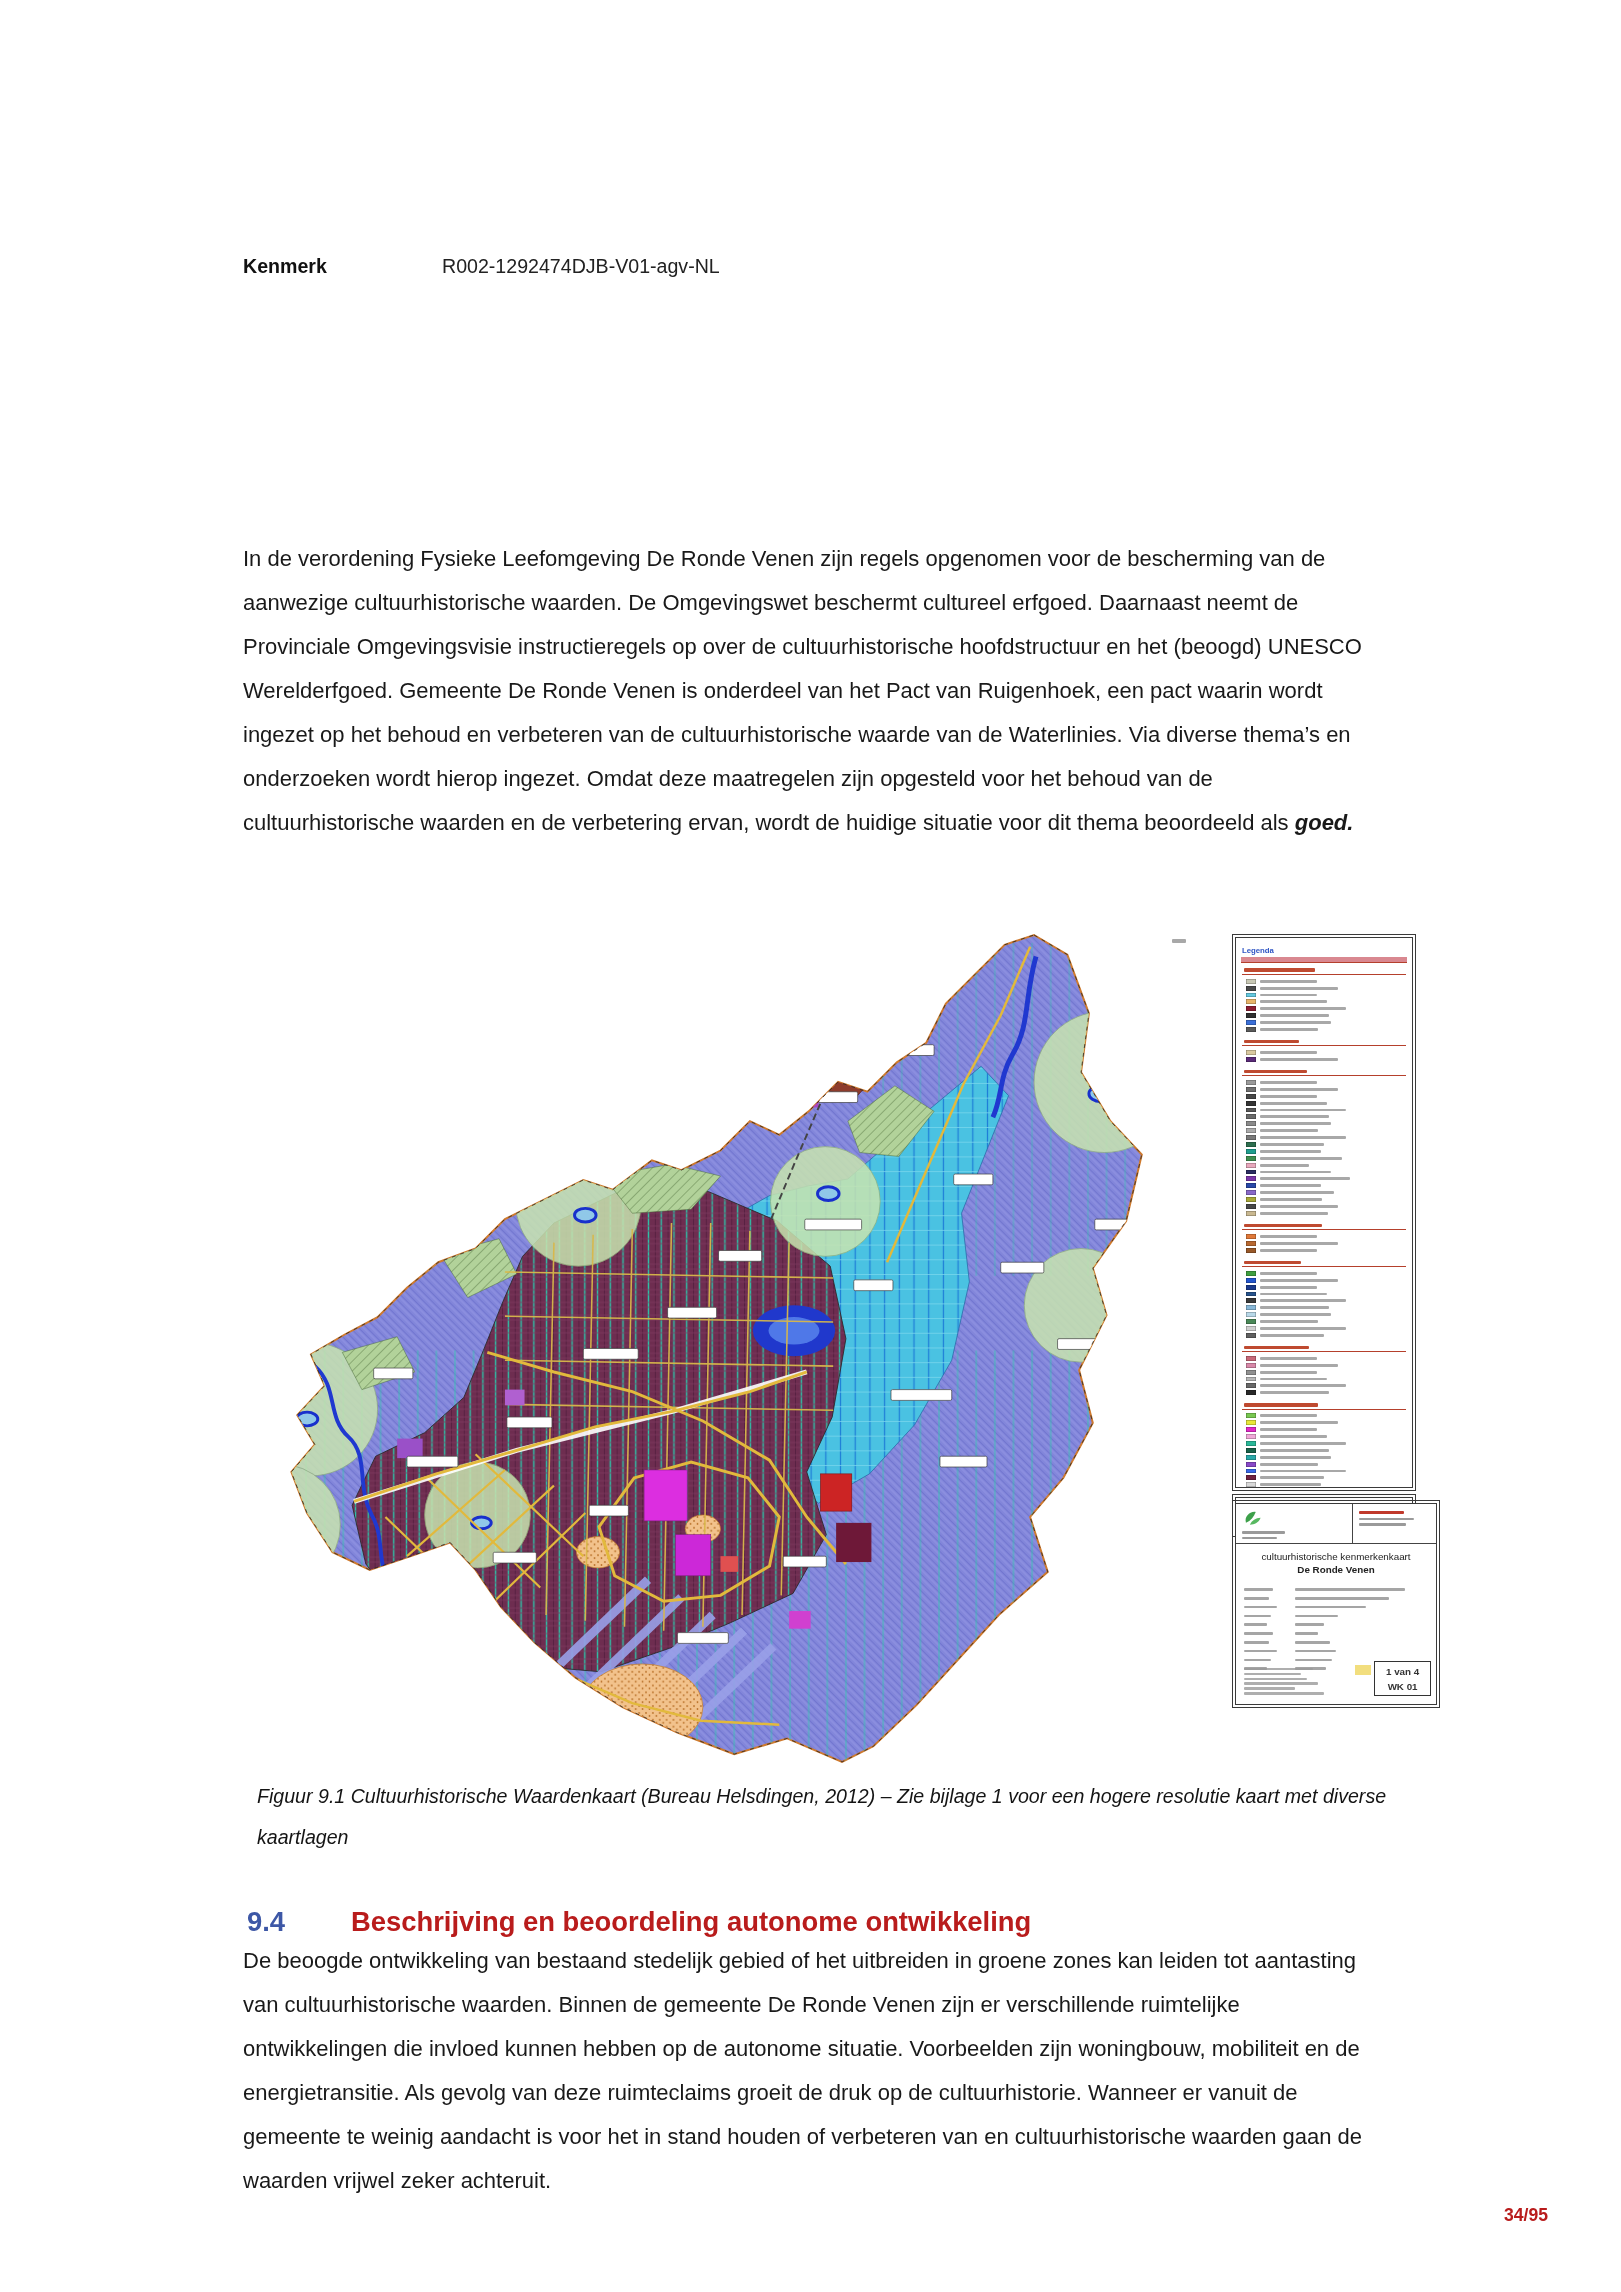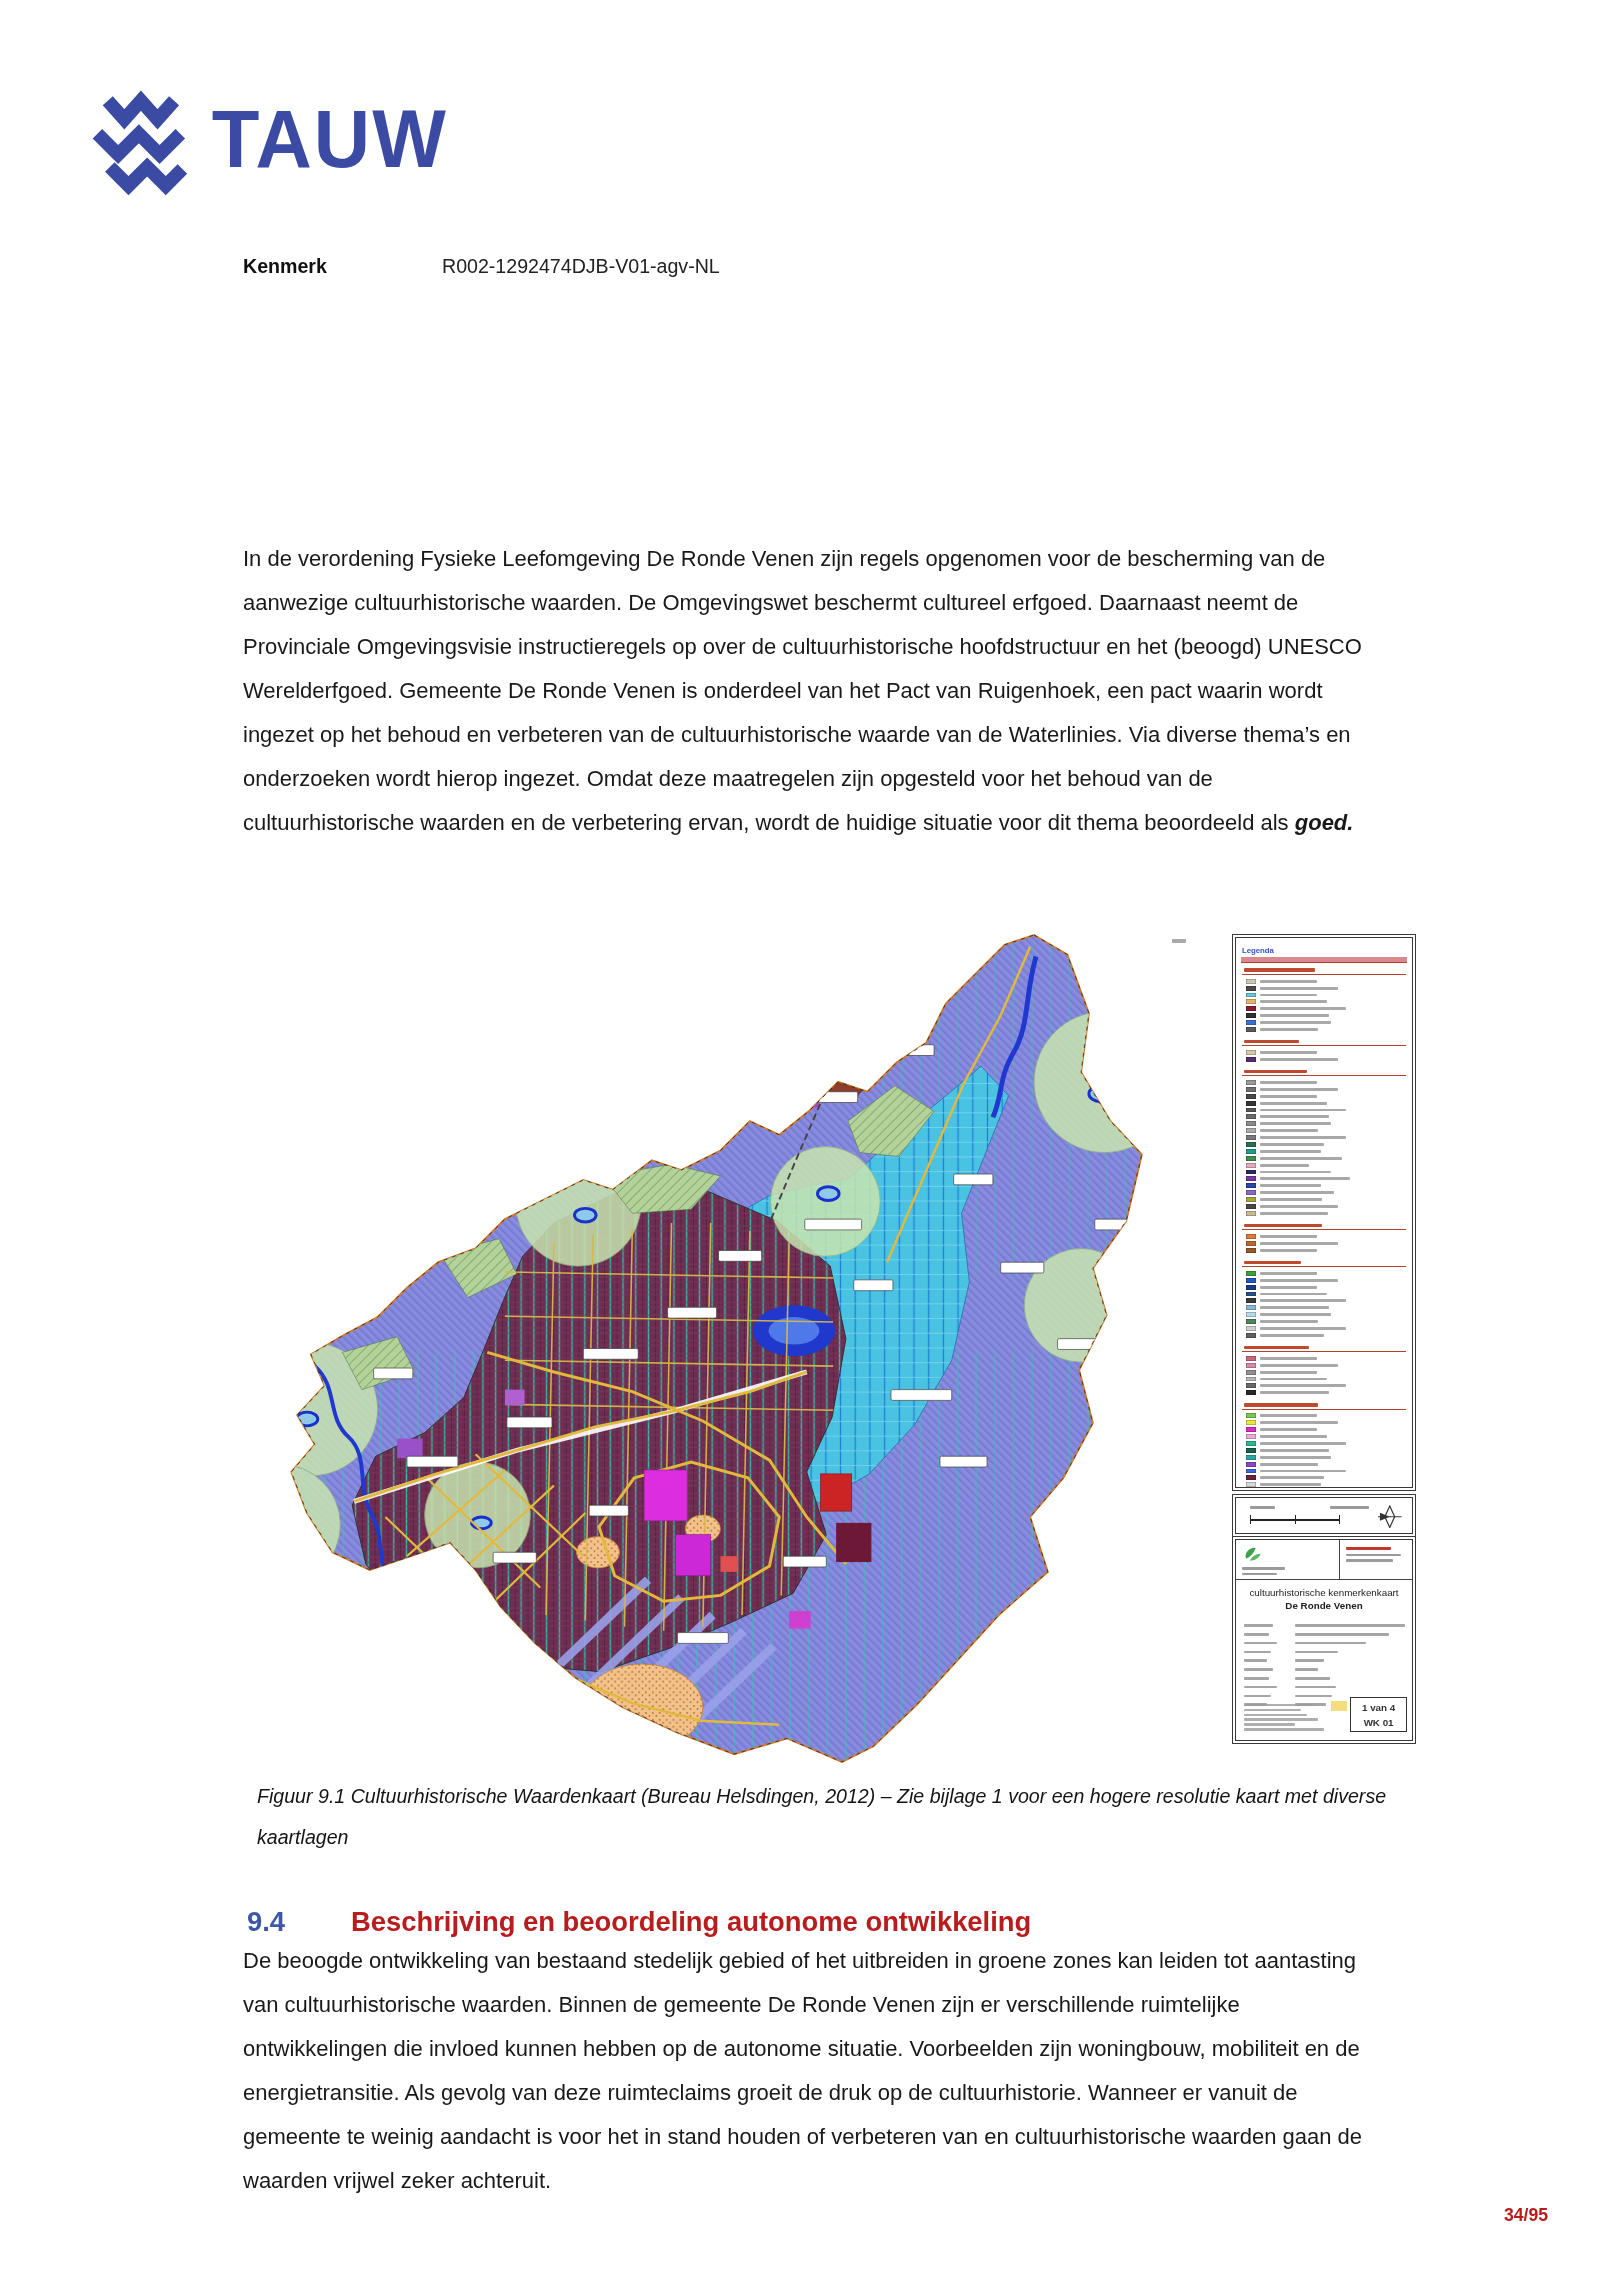--- a/index.html
+++ b/index.html
@@ -34,21 +34,21 @@
   .lg-row{display:flex;align-items:center;gap:4.9px;height:6.9px;margin-left:5.9px;}
   .lg-sw{width:9.8px;height:4.9px;box-shadow:inset 0 0 0 0.5px rgba(0,0,0,.4);flex:0 0 auto;}
   .lg-label{height:2.9px;background:#8f8f8f;opacity:.78;border-radius:1px;flex:0 0 auto;}
   
   .scalebar{top:568px;width:178px;height:37px;}
   .sb-line{position:absolute;left:13.7px;top:20.6px;width:90px;height:2px;background:#222;}
   .sb-tick{position:absolute;top:16.7px;width:1px;height:9.8px;background:#222;}
   .sb-text{position:absolute;height:2.9px;background:#9a9a9a;border-radius:1px;}
   .sb-compass{position:absolute;right:9.8px;top:6.9px;}
   
-  .titleblock{top:610px;width:178px;height:202px;}
+  .titleblock{top:574px;width:202px;height:202px;}
   .tb-header{height:39px;border-bottom:1px solid #444;display:flex;}
   .tb-cell{flex:1;padding:4.9px 5.9px;position:relative;}
   .tb-cell.left{border-right:1px solid #444;flex:0 0 52%;}
   .tb-bar{height:2.5px;background:#9a9a9a;border-radius:1px;margin:2.9px 0;}
   .tb-redbar{height:2.9px;background:#C0392B;width:45px;border-radius:1px;margin:2px 0 3.9px 0;}
   .tb-title{text-align:center;margin-top:6.9px;line-height:1.3;}
   .tb-title .t1{font-size:9.8px;color:#222;}
   .tb-title .t2{font-size:9.8px;font-weight:bold;color:#222;}
   .tb-rows{margin:8.8px 7.8px 0 7.8px;}
   .tb-row{display:flex;align-items:center;height:8.8px;}
@@ -64,30 +64,20 @@
   .sec-num{position:absolute;left:235px;top:0;font-size:27.4px;font-weight:bold;color:#3D57A6;}
   .sec-title{position:absolute;left:339px;top:0;font-size:27.4px;font-weight:bold;color:#b91c1c;}
   .pagenum{position:absolute;right:73px;top:2205px;font-size:17.6px;font-weight:bold;color:#b91c1c;}
   .mini-note{position:absolute;left:912px;top:9.8px;width:13.7px;height:3.9px;background:#a8a8a8;border-radius:1px;}
 </style>
 </head>
 <body>
 
 <div class="page">
 
-  <div class="logo">
-    <svg width="110" height="114" viewBox="0 0 100 110">
-      <g fill="none" stroke="#3B4BA3" stroke-width="13" stroke-linejoin="miter">
-        <path d="M16,18 L32,36 L48,18 L64,36 L80,18"></path>
-        <path d="M6,50 L26,70 L46,50 L66,70 L86,50"></path>
-        <path d="M18,82 L36,100 L54,82 L72,100 L88,84"></path>
-      </g>
-    </svg>
-    <span class="logo-text">TAUW</span>
-  </div>
 
   <div class="kenmerk-row">
     <span class="kenmerk-label">Kenmerk</span>
     <span class="kenmerk-value">R002-1292474DJB-V01-agv-NL</span>
   </div>
 
   <p class="para" id="p2"><span>In de verordening Fysieke Leefomgeving De Ronde Venen zijn regels opgenomen voor de bescherming van de aanwezige cultuurhistorische waarden. De Omgevingswet beschermt cultureel erfgoed. Daarnaast neemt de Provinciale Omgevingsvisie instructieregels op over de cultuurhistorische hoofdstructuur en het (beoogd) UNESCO Werelderfgoed. Gemeente De Ronde Venen is onderdeel van het Pact van Ruigenhoek, een pact waarin wordt ingezet op het behoud en verbeteren van de cultuurhistorische waarde van de Waterlinies. Via diverse thema’s en onderzoeken wordt hierop ingezet. Omdat deze maatregelen zijn opgesteld voor het behoud van de cultuurhistorische waarden en de verbetering ervan, wordt de huidige situatie voor dit thema beoordeeld als </span><span class="em">goed.</span></p>
 
   <div class="figure">
     <div class="mini-note"></div>

